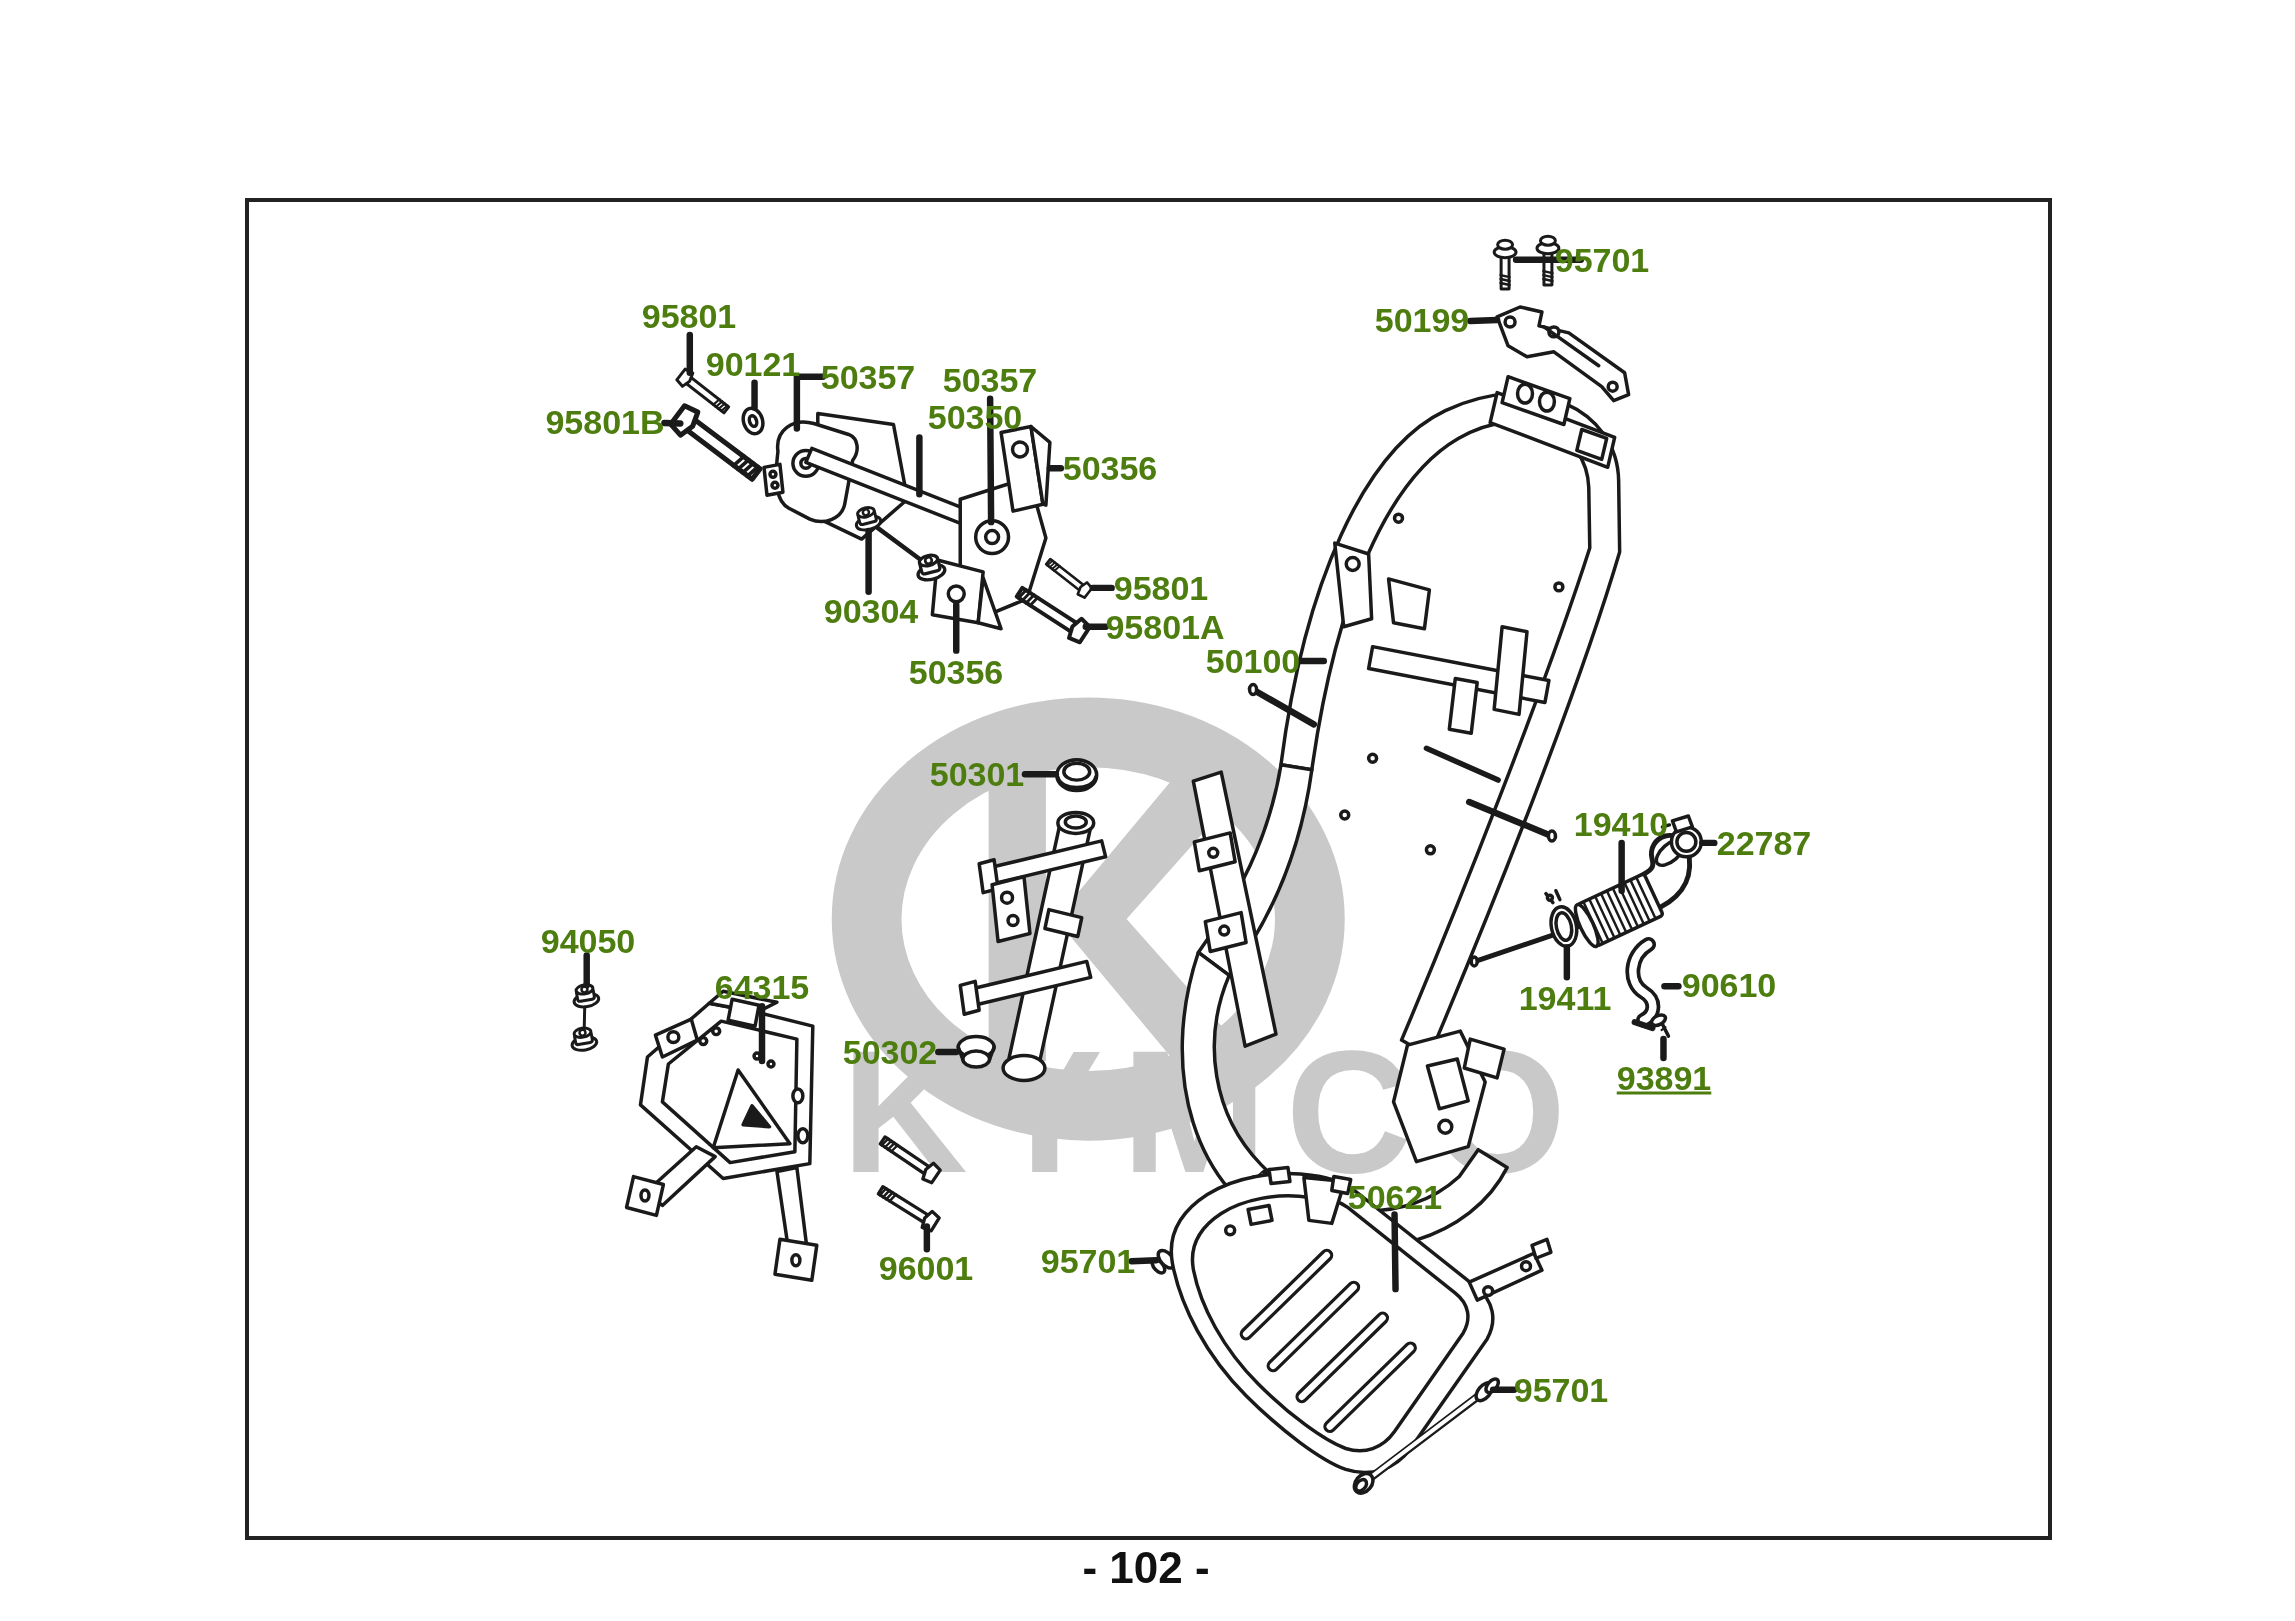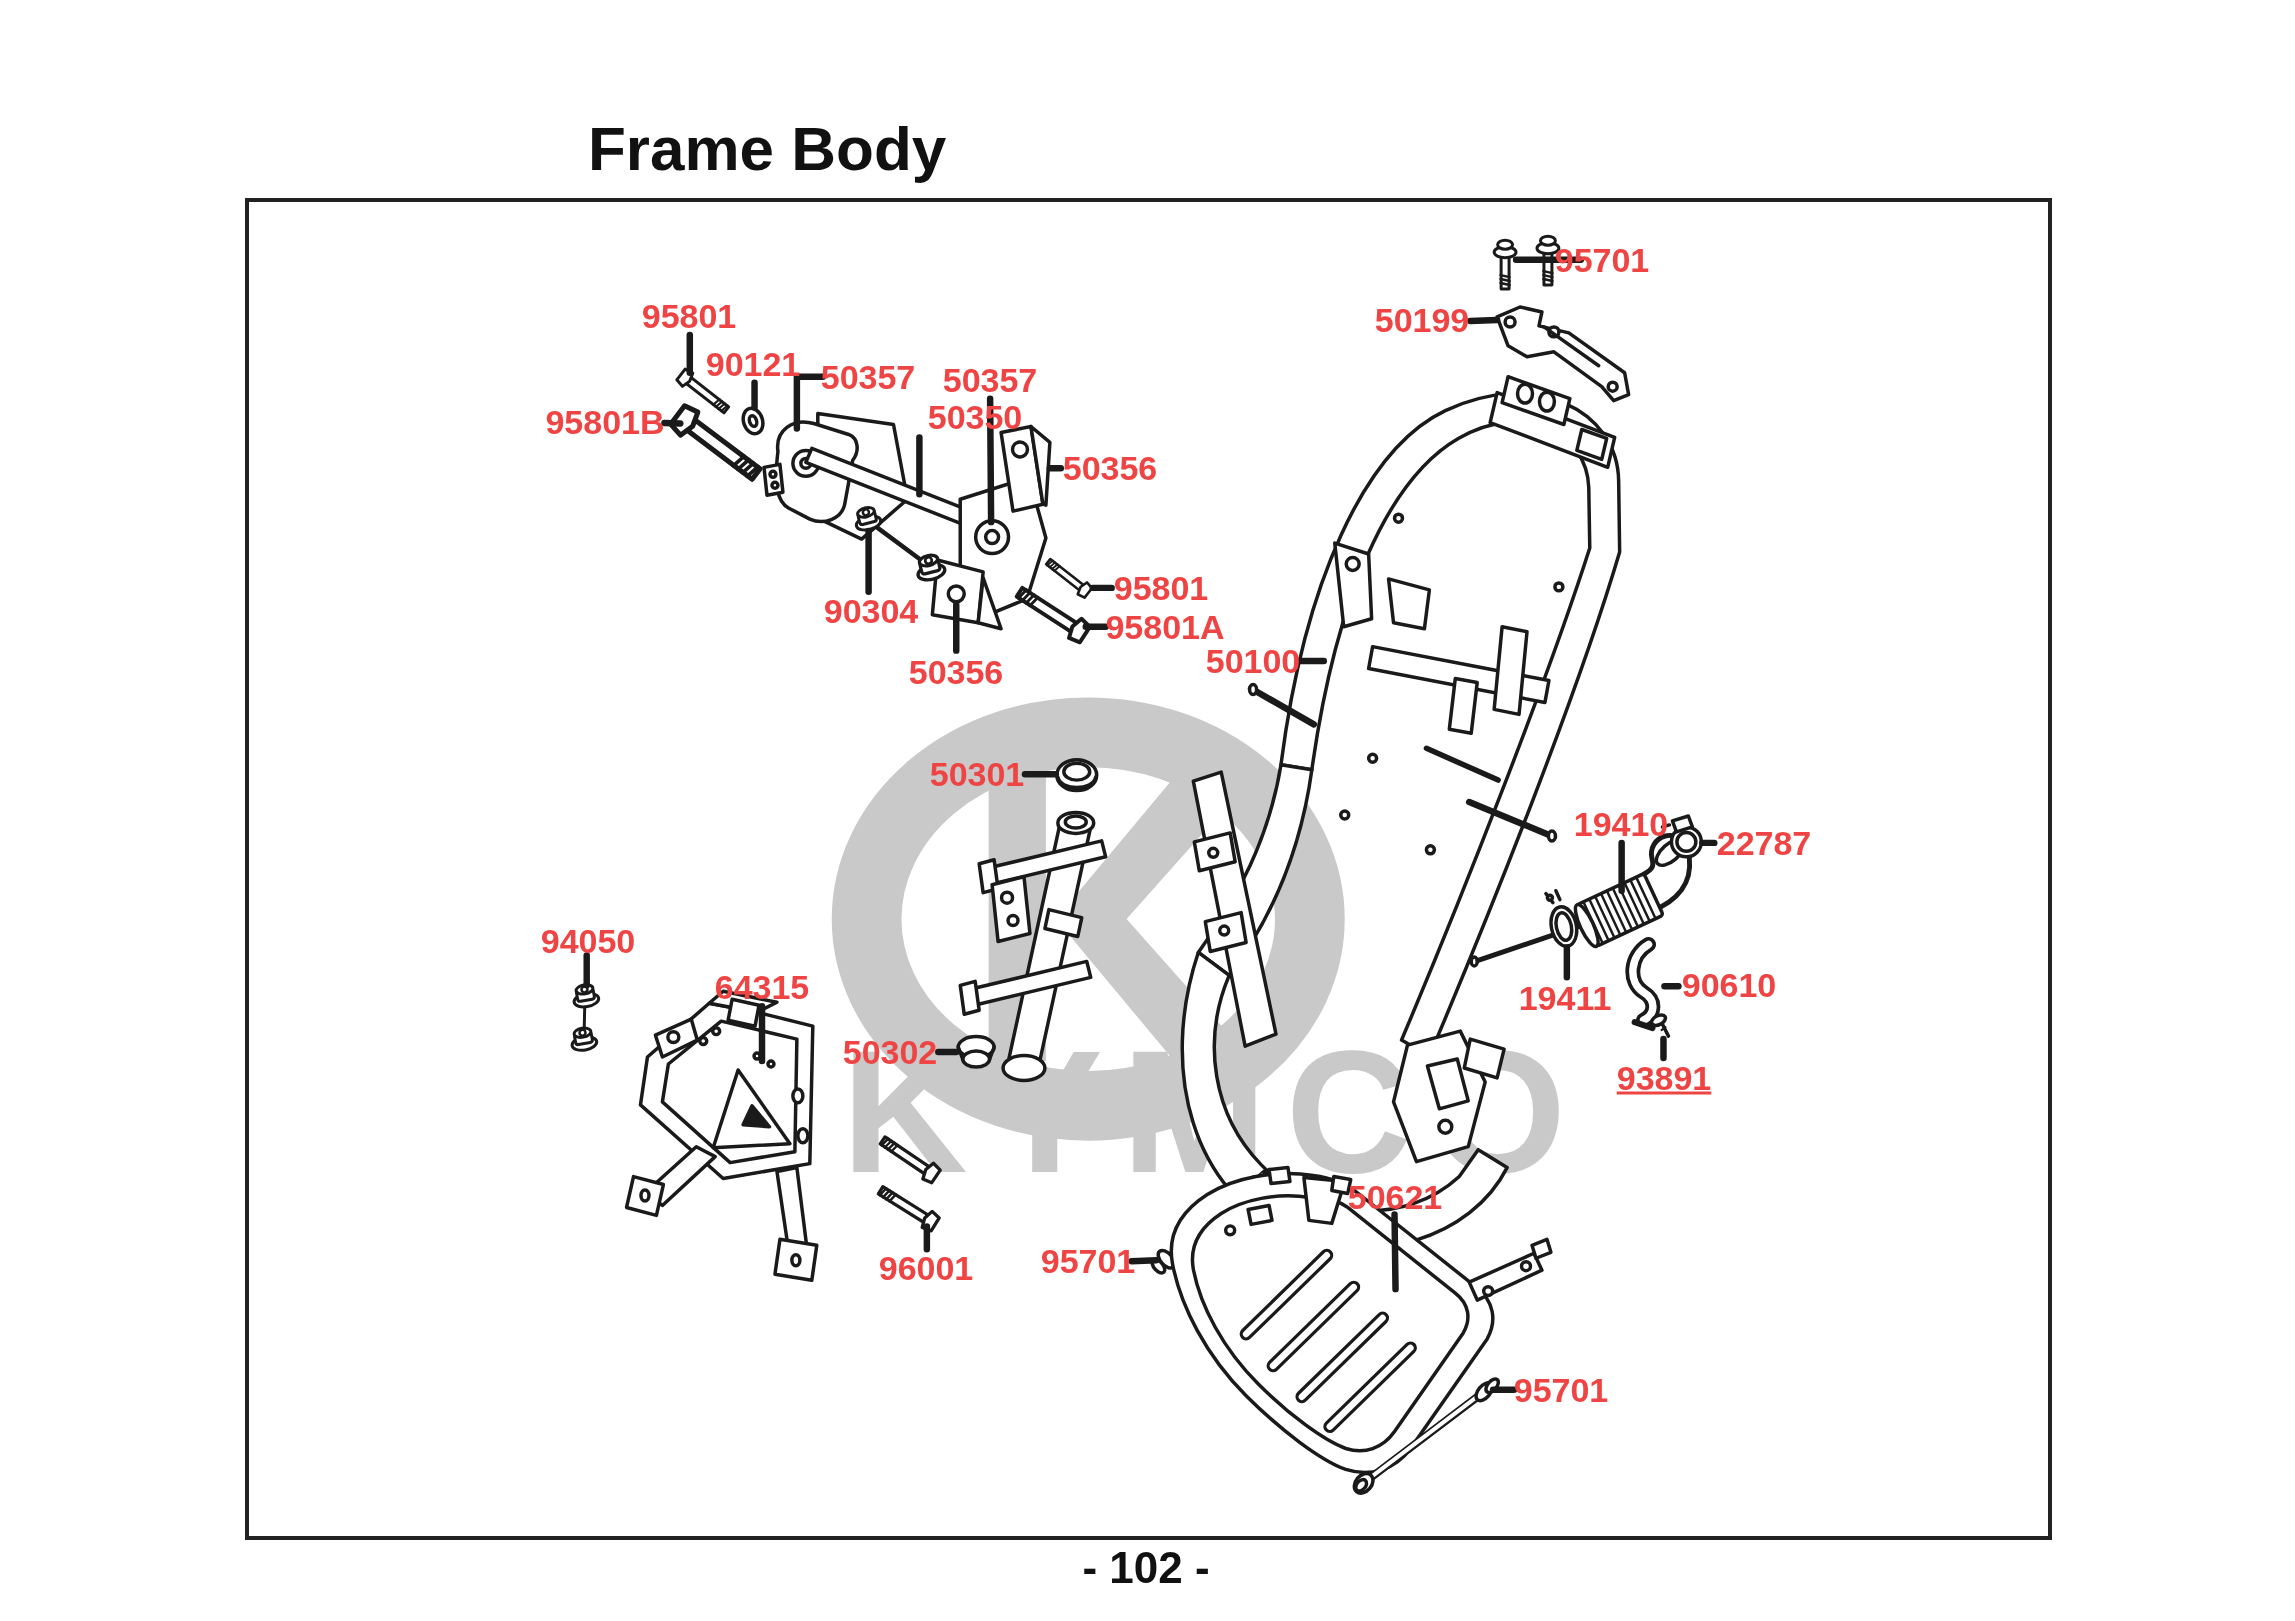--- a/index.html
+++ b/index.html
@@ -8,30 +8,29 @@
   .title-box{position:absolute;left:245px;top:97px;width:258px;height:102px;
              border:4.5px solid #222;box-sizing:border-box;display:flex;align-items:center;justify-content:center;
              font-size:62px;font-weight:700;letter-spacing:1px;background:#fff;z-index:5;}
   .title-name{position:absolute;left:588px;top:97px;height:102px;display:flex;align-items:center;
               font-size:62px;font-weight:700;z-index:5;}
   .border-rect{position:absolute;left:245px;top:198px;width:1807px;height:1342px;
                border:4.5px solid #222;box-sizing:border-box;z-index:1;}
   .art{position:absolute;left:0;top:0;width:2295px;height:1622px;z-index:2;}
   #labels{position:absolute;left:0;top:0;width:100%;height:100%;z-index:4;}
   .part-label{position:absolute;transform:translate(-50%,-50%);font-size:34px;font-weight:700;
-              letter-spacing:0px;white-space:nowrap;color:#ef4444;}
+              letter-spacing:0px;white-space:nowrap;color:#4d7c0f;}
   .page-num{position:absolute;left:1146px;top:1543px;transform:translateX(-50%);
             font-size:44px;font-weight:700;z-index:5;}
 </style>
 </head>
 <body>
 
 <div class="page">
 
-  <div class="title-name">Frame Body</div>
   <div class="border-rect"></div>
 
   <svg class="art" viewBox="0 0 4608 3256">
     <defs>
       <g id="bolt">
         <rect x="2" y="-9" width="112" height="18" fill="#fff" stroke="#1a1a1a" stroke-width="7"></rect>
         <path d="M 86,-10 L 82,10 M 94,-10 L 90,10 M 102,-10 L 98,10 M 110,-10 L 106,10" stroke="#1a1a1a" stroke-width="5" fill="none"></path>
         <path d="M -22,-16 L -2,-20 L 4,0 L -2,20 L -22,16 Z" fill="#fff" stroke="#1a1a1a" stroke-width="7"></path>
       </g>
       <g id="flangebolt">

